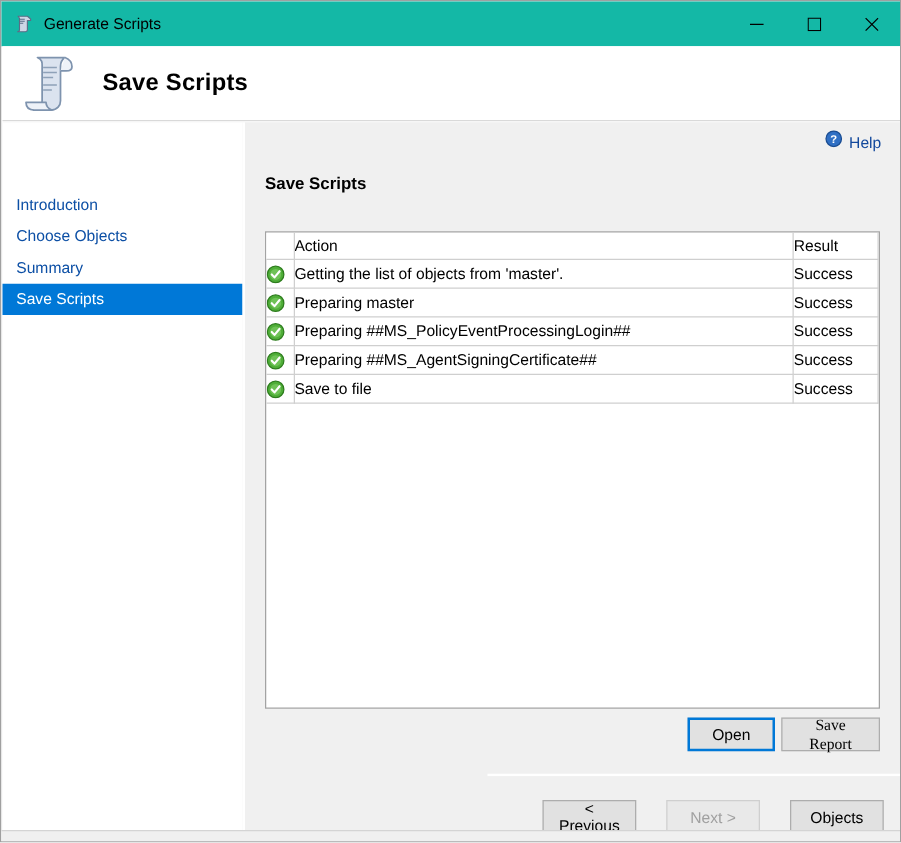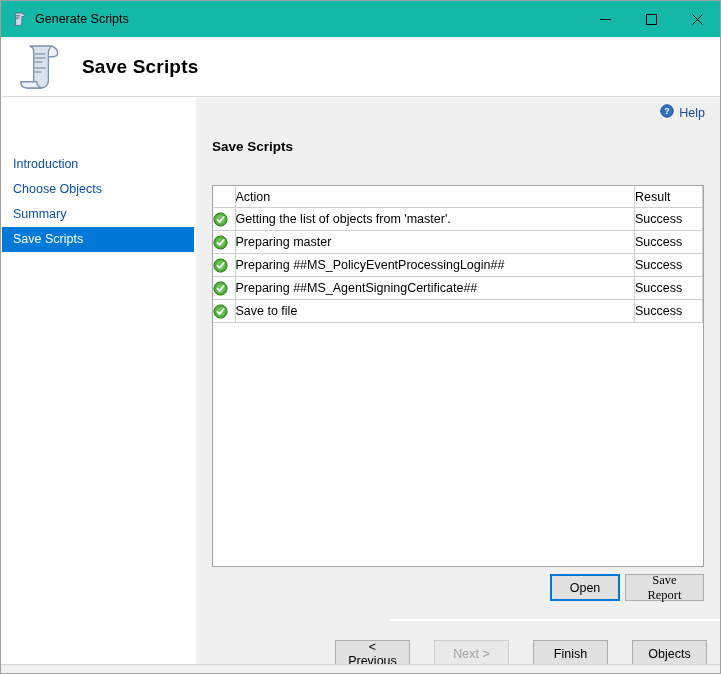--- a/index.html
+++ b/index.html
@@ -437,21 +437,20 @@
         <button id="btn-open" class="btn focused">Open</button>
         <button id="btn-save-report" class="btn">Save Report</button>
       </div>
 
       <div id="footer-sep"></div>
 
       <div id="footer">
         <div id="footer-buttons">
           <button class="btn">&lt; Previous</button>
           <button class="btn disabled">Next &gt;</button>
-          <button class="btn">Finish</button>
           <button class="btn">Objects</button>
         </div>
       </div>
 
     </div>
   </div>
 
   <div id="window-bottom-edge"></div>
 </div>
 

